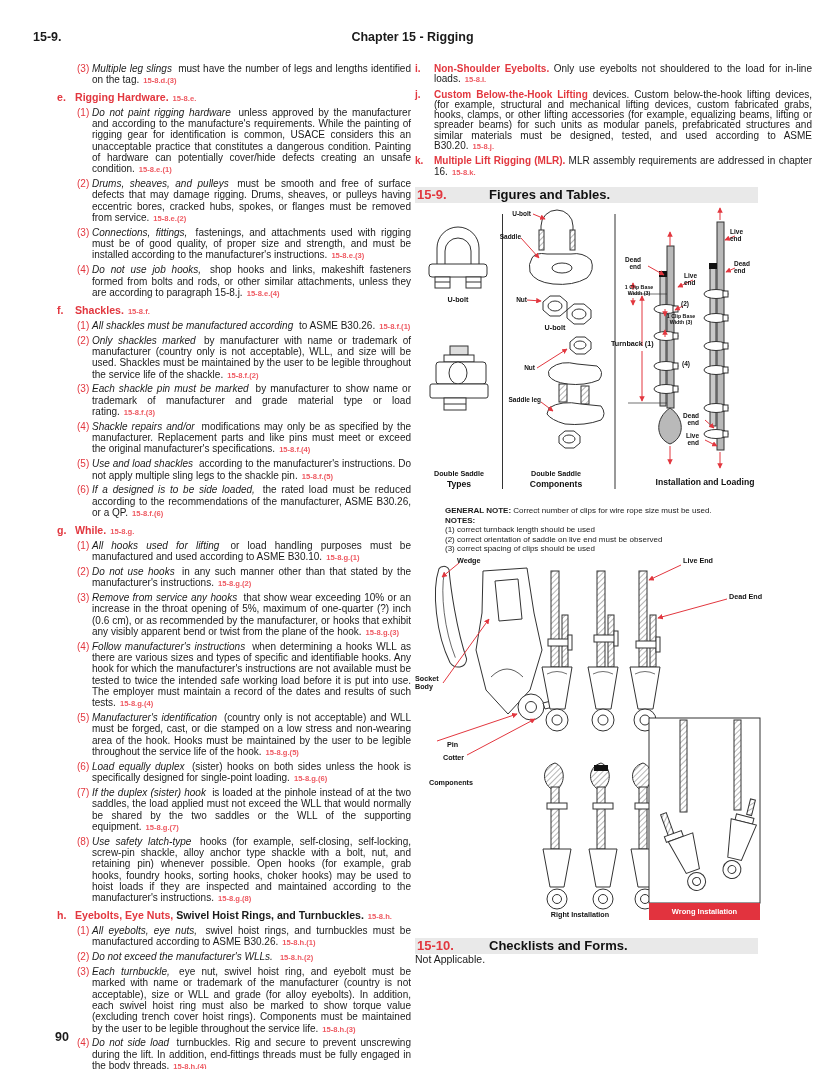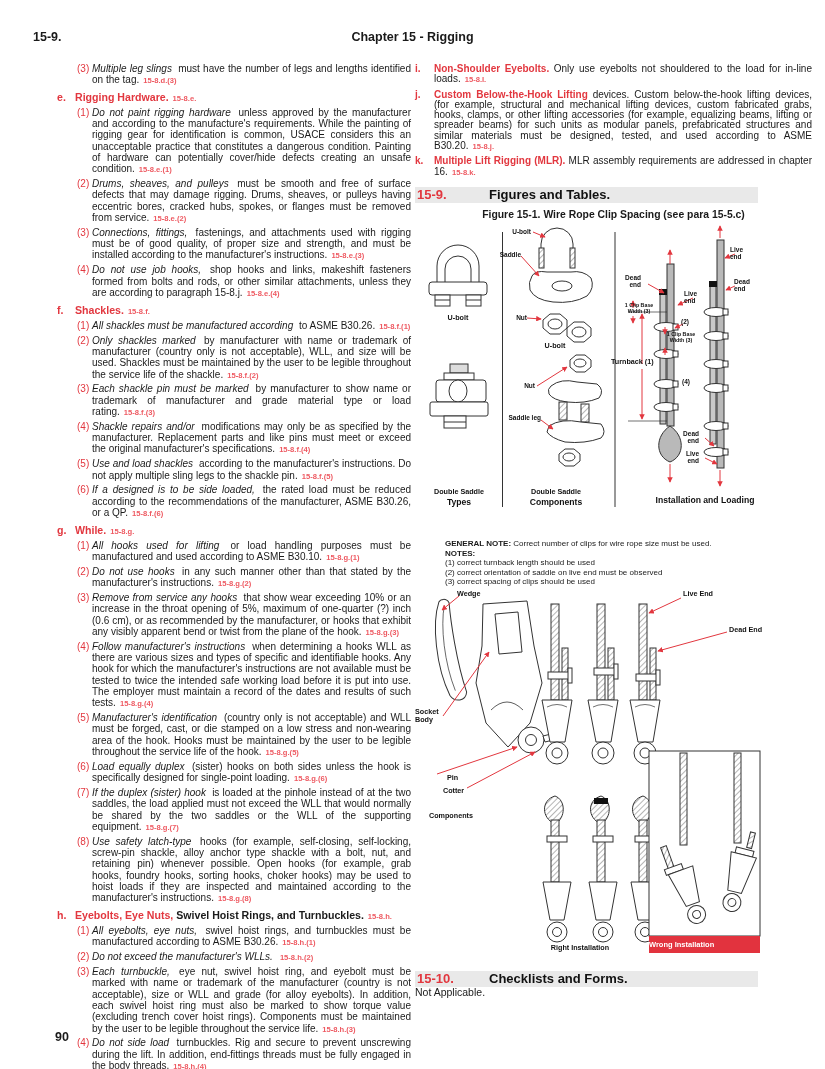--- a/index.html
+++ b/index.html
@@ -26,22 +26,22 @@
   .bar .bt{position:absolute;left:74px;color:#111;}
   .figtitle{margin-top:6px;width:100%;text-align:center;font-weight:bold;font-size:10.4px;line-height:12px;}
   .figbox{position:relative;margin-top:3px;text-align:left;}
   #fig1{height:290px;} #fig2{height:372px;}
   .figbox svg{position:absolute;left:0;top:0;}
   .fl{position:absolute;font-size:6.5px;font-weight:bold;line-height:1.08;color:#111;}
   .flr{text-align:right;} .flc{text-align:center;}
   .fxs{font-size:5.3px;} .fmed{font-size:7.2px;}
   .cap1{font-size:7.2px;} .cap2{font-size:8.6px;font-weight:bold;}
   .banner{position:absolute;background:#e2333e;color:#fff;font-weight:bold;font-size:7.5px;
-          text-align:left;line-height:17px;}
-  .notes{margin-top:25px;margin-left:30px;font-size:8px;line-height:9.6px;text-align:left;}
+          text-align:center;line-height:17px;}
+  .notes{margin-top:10px;margin-left:30px;font-size:8px;line-height:9.6px;text-align:left;}
   .notes b{font-size:8px;}
   .na{margin-top:0;font-size:10.5px;text-align:left;}
   .pageno{position:absolute;left:55px;top:1030px;font-weight:bold;font-size:12.5px;}
 </style>
 </head>
 <body>
 
 <div class="page">
 
   <div class="hdr-sec">15-9.</div>
@@ -84,21 +84,20 @@
   <div class="col right-col">
     <div class="rp"><span class="lt">i.</span><span class="rt">Non-Shoulder Eyebolts.</span><span> Only use eyebolts not shouldered to the load for in-line loads.</span><span class="rf">15-8.I.</span></div>
     <div class="rp"><span class="lt">j.</span><span class="rt">Custom Below-the-Hook Lifting</span><span> devices. Custom below-the-hook lifting devices, (for example, structural and mechanical lifting devices, custom fabricated grabs, hooks, clamps, or other lifting accessories (for example, equalizing beams, lifting or spreader beams) for such units as modular panels, prefabricated structures and similar materials must be designed, tested, and used according to ASME B30.20.</span><span class="rf">15-8.j.</span></div>
     <div class="rp"><span class="lt">k.</span><span class="rt">Multiple Lift Rigging (MLR).</span><span> MLR assembly requirements are addressed in chapter 16.</span><span class="rf">15-8.k.</span></div>
 
     <div class="bar">
         <span class="bn">15-9.</span>
         <span class="bt">Figures and Tables.</span>
       </div>
 
-    <div class="figtitle">Figure 15-1. Wire Rope Clip Spacing (see para 15-5.c)</div>
 
     <div class="figbox" id="fig1">
       <svg width="397" height="290" viewBox="0 0 397 290">
         <defs>
           <marker id="arr" viewBox="0 0 8 8" refX="7" refY="4" markerWidth="5.5" markerHeight="5.5" orient="auto">
               <path d="M0,0L8,4L0,8z" fill="#e2373f"></path>
             </marker>
           <pattern id="hatch" width="4" height="4" patternTransform="rotate(45)" patternUnits="userSpaceOnUse">
               <rect width="4" height="4" fill="#fff"></rect>
               <line x1="0" y1="0" x2="0" y2="4" stroke="#777" stroke-width="1.1"></line>

